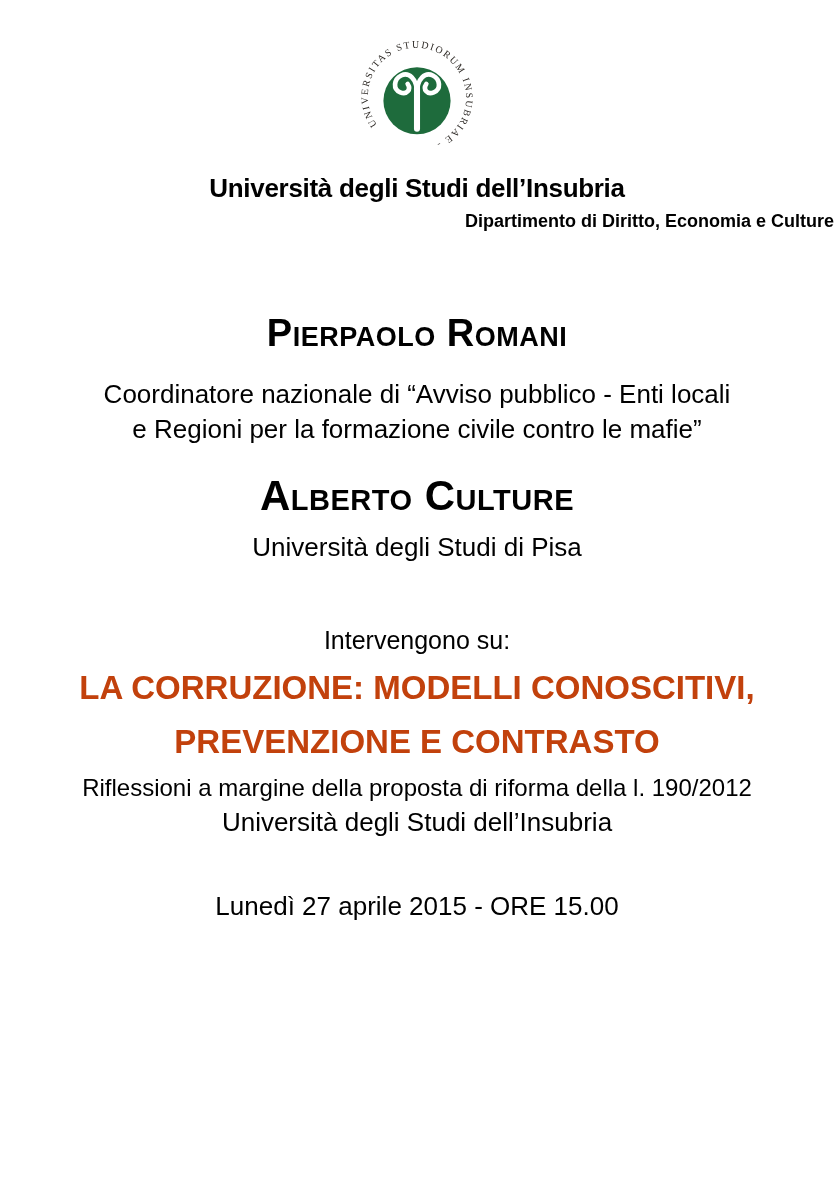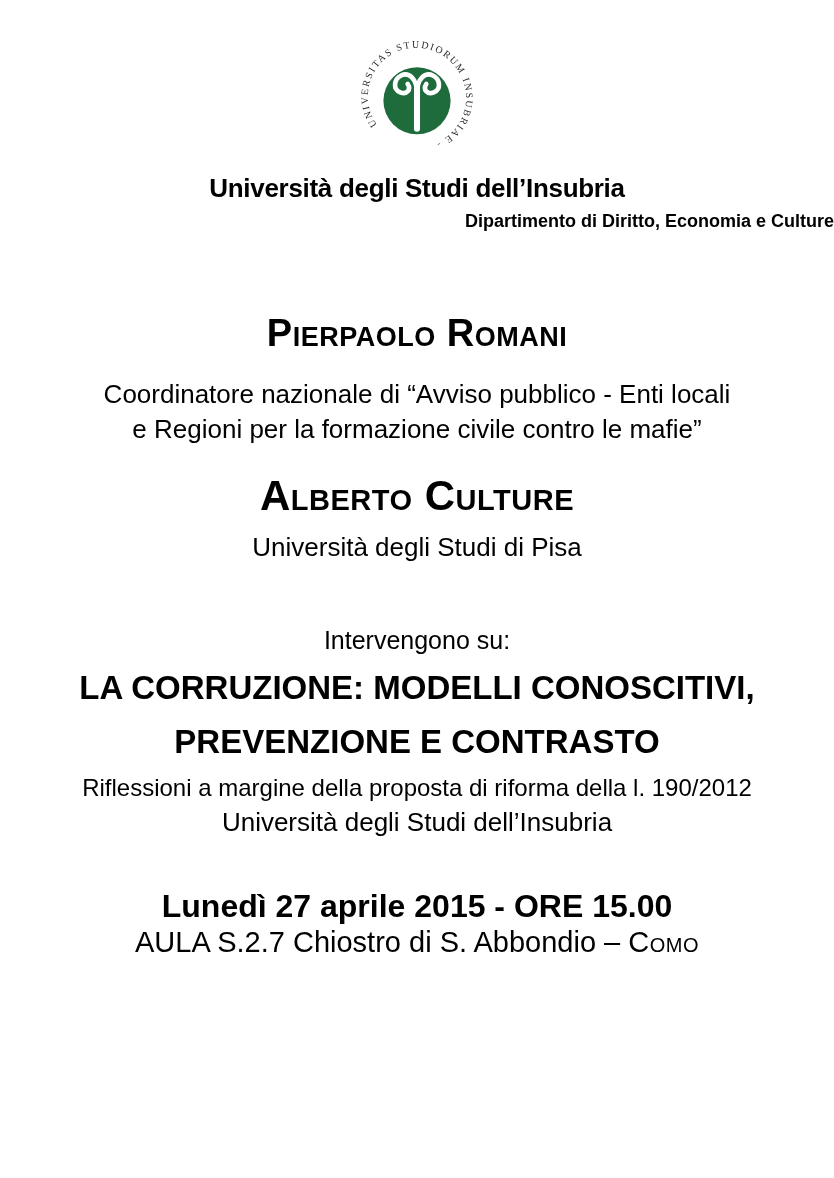--- a/index.html
+++ b/index.html
@@ -68,21 +68,21 @@
     margin-top: 11px;
     font-size: 26px;
     line-height: 31px;
   }
   .intervengono {
     margin-top: 62px;
     font-size: 25px;
     line-height: 30px;
   }
   .talk-title {
-    color: #000000;
+    color: #c2410c;
     font-size: 33px;
     font-weight: 700;
     line-height: 41px;
     white-space: nowrap;
   }
   .talk-title.line1 { margin-top: 12px; }
   .talk-title.line2 { margin-top: 13px; text-align: center; }
   .talk-subtitle {
     margin-top: 11px;
     font-size: 24px;
@@ -99,22 +99,22 @@
     font-variant: small-caps;
     letter-spacing: 0.3px;
   }
   .introducer-affil {
     margin-top: 3px;
     font-size: 26px;
     line-height: 32px;
   }
   .event-datetime {
     margin-top: 53px;
-    font-size: 32px;
-    font-weight: 700;
+    font-size: 26px;
+    font-weight: 400;
     line-height: 30px;
   }
   .event-venue {
     margin-top: 4px;
     font-size: 29px;
     line-height: 34px;
   }
   .venue-city { font-variant: small-caps; letter-spacing: 0.5px; }
 </style>
 </head>
@@ -148,15 +148,14 @@
   <div class="speaker-affil-2">Università degli Studi di Pisa</div>
 
   <div class="intervengono">Intervengono su:</div>
   <div class="talk-title line1">LA CORRUZIONE: MODELLI CONOSCITIVI,</div>
   <div class="talk-title line2">PREVENZIONE E CONTRASTO</div>
   <div class="talk-subtitle">Riflessioni a margine della proposta di riforma della l. 190/2012</div>
 
   <div class="introducer-affil">Università degli Studi dell’Insubria</div>
 
   <div class="event-datetime">Lunedì 27 aprile 2015 - ORE 15.00</div>
-  <div class="event-venue"><span>AULA S.2.7 Chiostro di S. Abbondio – </span><span class="venue-city">Como</span></div>
 
 </div>
 
 </body></html>

